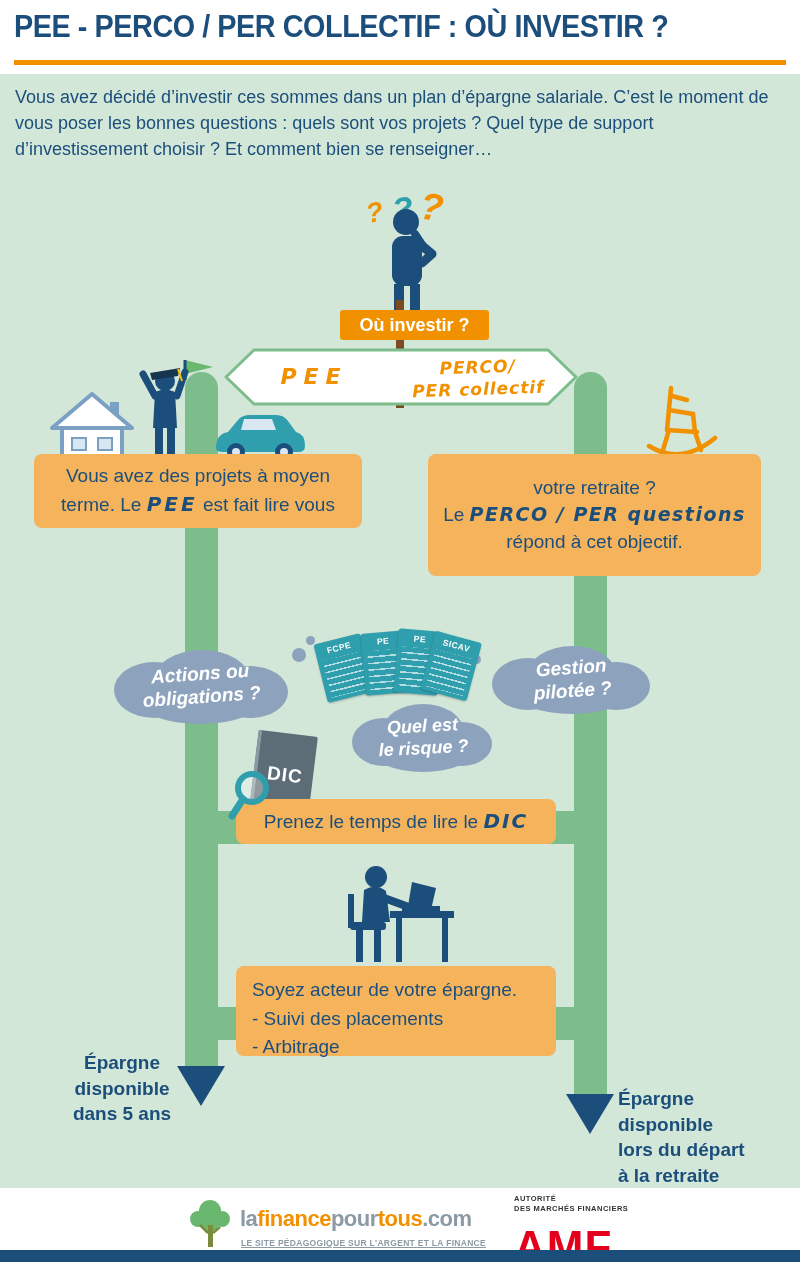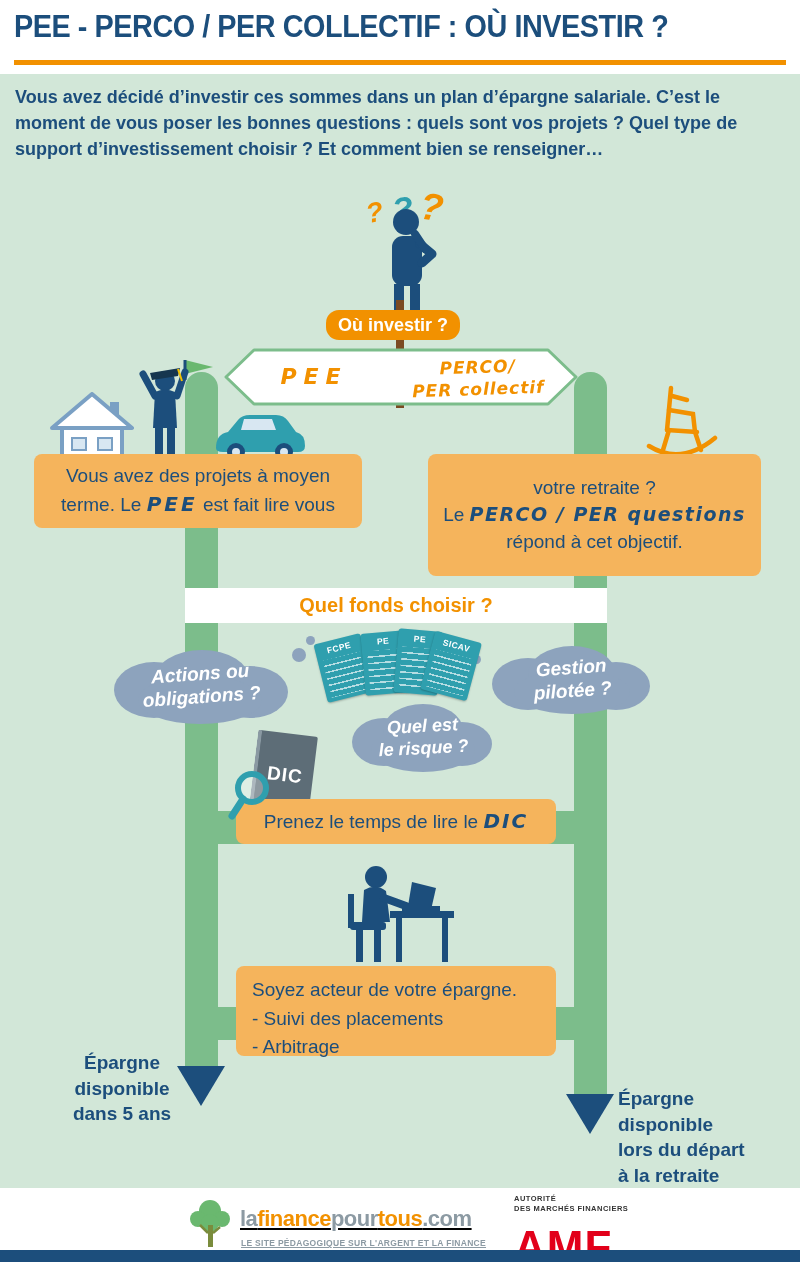--- a/index.html
+++ b/index.html
@@ -6,21 +6,21 @@
     --navy:#1c4e7c; --orange:#f29100; --amber:#f5b45c; --green_bg:#d2e7d8;
     --green_flow:#7cbd8b; --teal:#2f9fae; --cloud:#8da3bd; --post_brown:#7b4a22;
     --slate:#5d6d77; --amf_red:#e2001a; --footer_gray:#8c9aa3; --steel_blue:#7aa0c4;
     --flag_green:#6ab86f; --tassel_yellow:#f2c200;
   }
   *{margin:0;padding:0;box-sizing:border-box;}
   body{background:#fff;font-family:"Liberation Sans",sans-serif;}
   .page{position:relative;width:800px;height:1262px;background:#fff;overflow:hidden;}
   .abs{position:absolute;}
   .title{font-size:32px;font-weight:bold;color:var(--navy);letter-spacing:-0.5px;white-space:nowrap;transform:scaleX(0.9);transform-origin:left top;}
-  .intro{font-size:18px;font-weight:bold;color:var(--navy);line-height:1.45;}
+  .intro{font-size:18px;font-weight:normal;color:var(--navy);line-height:1.45;}
   .flow{background:var(--green_flow);}
   .badge{background:var(--orange);color:#fff;font-weight:bold;font-size:18px;display:flex;align-items:center;justify-content:center;border-radius:3px;}
   .hand{font-style:italic;font-weight:bold;letter-spacing:2px;font-family:"DejaVu Sans",sans-serif;}
   .qm{font-weight:bold;font-style:italic;display:inline-block;}
   .amber-box{position:absolute;background:var(--amber);border-radius:8px;color:var(--navy);display:flex;flex-direction:column;align-items:center;justify-content:center;text-align:center;font-size:19px;line-height:1.4;padding:8px 12px;}
   .banner{background:#fff;color:var(--orange);font-weight:bold;font-size:20px;display:flex;align-items:center;justify-content:center;}
   .cloud-text{position:absolute;inset:0;display:flex;align-items:center;justify-content:center;text-align:center;color:#fff;font-size:19px;font-weight:bold;font-style:italic;white-space:pre-line;line-height:1.2;}
   .dot{background:var(--cloud);border-radius:50%;}
   .doc{position:absolute;background:var(--teal);border-radius:3px;box-shadow:0 1px 2px rgba(0,0,0,.25);padding:4px 5px;display:flex;flex-direction:column;}
   .doc-label{color:#fff;font-size:8.5px;font-weight:bold;text-align:center;letter-spacing:0.5px;white-space:nowrap;overflow:hidden;}
@@ -69,21 +69,21 @@
     <circle cx="54" cy="16" r="13" class="f-navy"></circle>
     <rect x="40" y="30" width="30" height="50" rx="11" class="f-navy"></rect>
     <path d="M68 38 L80 48 L70 57" fill="none" class="s-navy" stroke-width="9" stroke-linecap="round" stroke-linejoin="round"></path>
     <path d="M63 28 L73 43" fill="none" class="s-navy" stroke-width="8" stroke-linecap="round"></path>
     <rect x="42" y="78" width="10" height="30" class="f-navy"></rect>
     <rect x="58" y="78" width="10" height="30" class="f-navy"></rect>
   </svg>
 
   <div class="abs" style="left:396px;top:300px;width:8px;height:108px;background:var(--post_brown);"></div>
 
-  <div class="abs badge" style="left:326px;top:310px;width:134px;height:30px;border-radius:13px;">Où investir ?</div>
+  <div class="abs badge" style="left:340px;top:310px;width:149px;height:30px;">Où investir ?</div>
 
   <div class="abs" style="left:224px;top:348px;width:354px;height:58px;">
     <svg width="354" height="58" viewBox="0 0 354 58" style="position:absolute;left:0;top:0;">
       <polygon points="2,29 30,2 324,2 352,29 324,56 30,56" class="f-white s-flow" stroke-width="3" stroke-linejoin="round"></polygon>
     </svg>
     <div class="abs hand" style="left:20px;top:16px;width:140px;text-align:center;color:var(--orange);font-size:22px;letter-spacing:7px;">PEE</div>
     <div class="abs hand" style="left:176px;top:8px;width:156px;text-align:center;color:var(--orange);font-size:17px;letter-spacing:1px;line-height:1.3;transform:rotate(-2deg);">
       <div>PERCO/</div>
       <div>PER collectif</div>
     </div>
@@ -134,21 +134,20 @@
       <path d="M29 12 L44 16"></path>
     </g>
   </svg>
 
   <div class="amber-box" style="left:428px;top:454px;width:333px;height:122px;">
     <div>votre retraite ?</div>
     <div><span>Le </span><span class="hand" style="font-size:19px;letter-spacing:1.5px;">PERCO / PER questions</span></div>
     <div>répond à cet objectif.</div>
   </div>
 
-  <div class="abs banner" style="left:185px;top:588px;width:422px;height:35px;">Quel fonds choisir ?</div>
 
   <div class="abs" style="left:112px;top:644px;width:178px;height:84px;">
     <svg width="178" height="84" viewBox="0 0 178 84" style="position:absolute;left:0;top:0;">
       <g class="f-cloud">
         <ellipse cx="42" cy="46" rx="40" ry="28"></ellipse>
           <ellipse cx="90" cy="36" rx="48" ry="30"></ellipse>
         <ellipse cx="138" cy="48" rx="38" ry="26"></ellipse>
           <ellipse cx="88" cy="56" rx="62" ry="24"></ellipse>
       </g>
     </svg>
@@ -245,21 +244,21 @@
   <div class="arrow-down" style="left:566px;top:1094px;"></div>
 
   <svg class="abs" style="left:186px;top:1197px;" width="48" height="54" viewBox="0 0 48 54">
     <circle cx="24" cy="14" r="11" class="f-flag"></circle>
     <circle cx="12" cy="22" r="8" class="f-flag"></circle>
     <circle cx="36" cy="22" r="8" class="f-flag"></circle>
     <circle cx="24" cy="26" r="9" class="f-flag"></circle>
     <path d="M22 28 L22 50 L27 50 L27 28 Z" fill="#7a8c3c"></path>
     <path d="M22 36 L14 28 M27 36 L34 30" fill="none" stroke="#7a8c3c" stroke-width="2.5"></path>
   </svg>
-  <div class="abs logo-line" style="left:240px;top:1206px;text-decoration:underline;"><span class="logo-gray">la</span><span class="logo-orange">finance</span><span class="logo-gray">pour</span><span class="logo-orange">tous</span><span class="logo-gray">.com</span></div>
+  <div class="abs logo-line" style="left:240px;top:1206px;"><span class="logo-gray">la</span><span class="logo-orange">finance</span><span class="logo-gray">pour</span><span class="logo-orange">tous</span><span class="logo-gray">.com</span></div>
   <div class="abs tagline" style="left:241px;top:1238px;text-decoration:underline;">LE SITE PÉDAGOGIQUE SUR L'ARGENT ET LA FINANCE</div>
 
   <div class="abs" style="left:514px;top:1194px;">
     <div class="amf-caption">
       <div>AUTORITÉ</div>
       <div>DES MARCHÉS FINANCIERS</div>
     </div>
     <div class="amf-big">AMF</div>
   </div>
 

